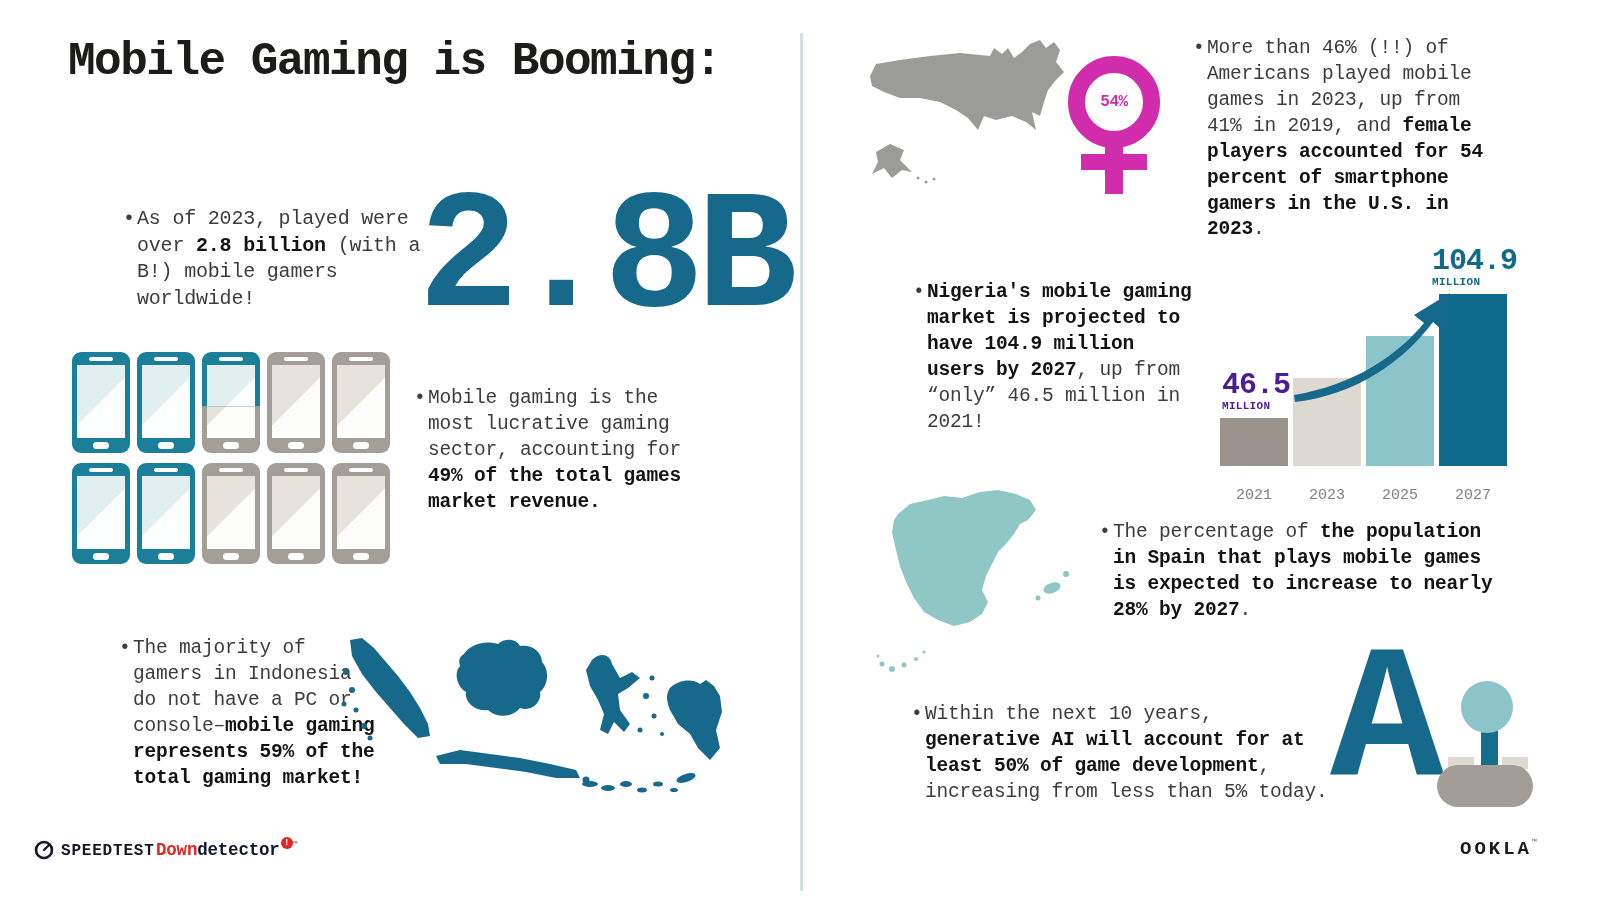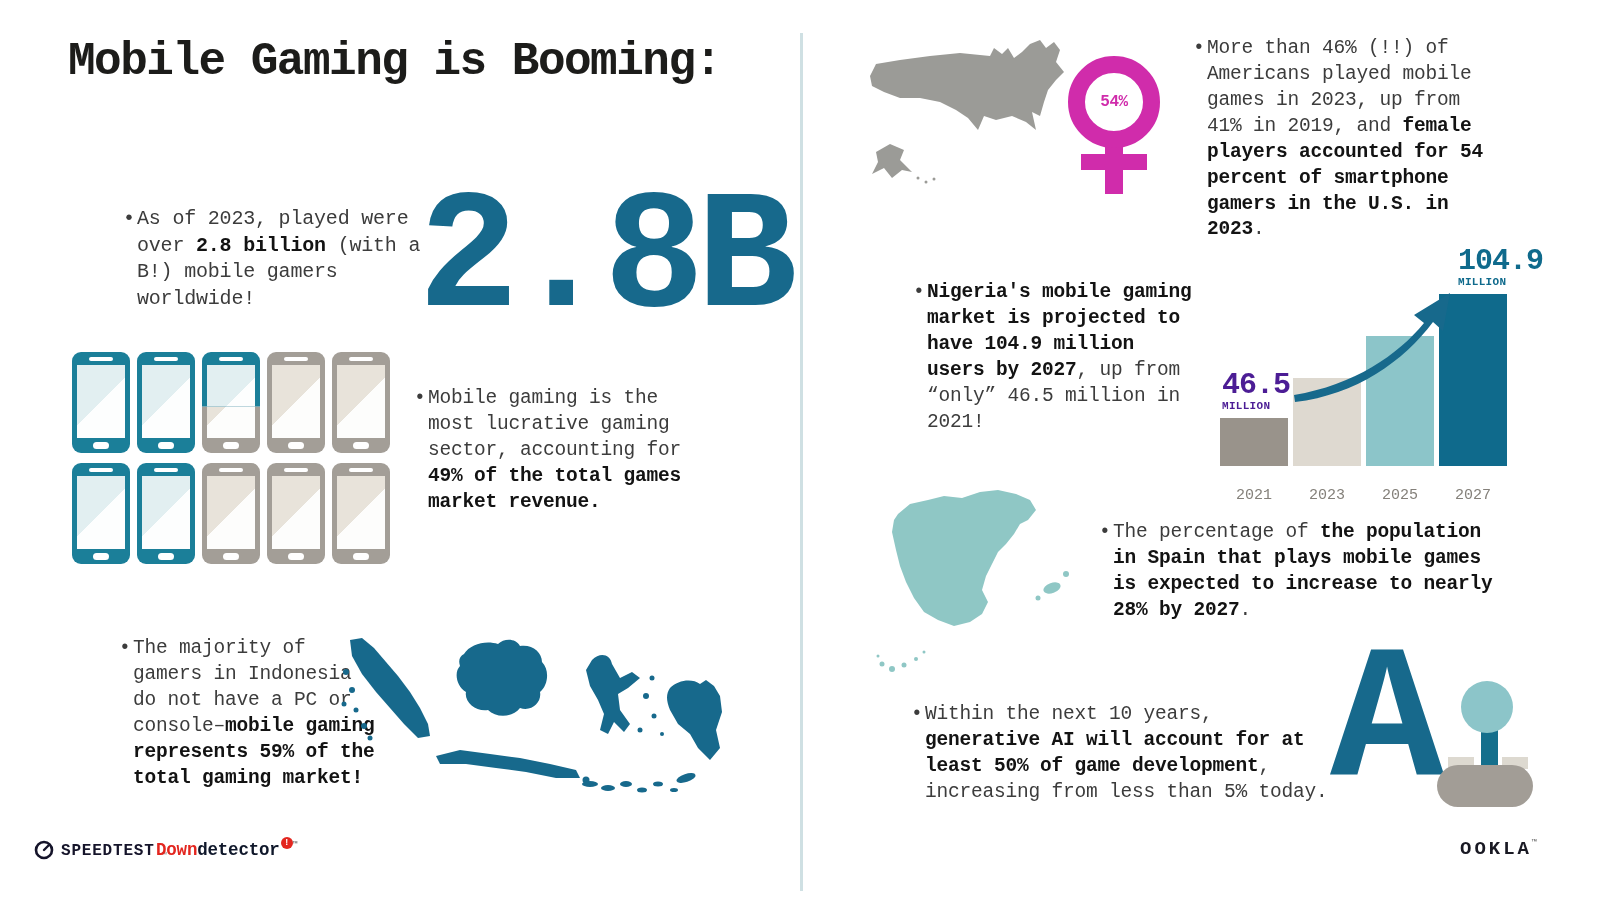--- a/index.html
+++ b/index.html
@@ -48,21 +48,21 @@
   
   .chart{position:absolute;left:1220px;top:245px;width:300px;height:250px;}
   .chart .bars{position:absolute;left:0;bottom:29px;display:flex;align-items:flex-end;gap:5px;}
   .chart .bar{width:68px;}
   .chart .years{position:absolute;left:0;top:242px;display:flex;gap:5px;}
   .chart .year{width:68px;text-align:center;font-size:15px;color:#84807a;}
   .vlabel{position:absolute;line-height:1;}
   .vlabel .num{font-size:30px;font-weight:bold;letter-spacing:-1px;line-height:28px;}
   .vlabel .unit{font-size:11px;font-weight:bold;letter-spacing:0.3px;line-height:15px;}
   .vlabel.low{left:2px;top:126px;color:#4c1d95;}
-  .vlabel.high{left:212px;top:2px;color:#0f6a8c;margin-left:26px;}
+  .vlabel.high{left:212px;top:2px;color:#0f6a8c;}
   .chart .arrow{position:absolute;left:72px;top:40px;}
 
   
   .ai-icon{position:absolute;left:1330px;top:645px;width:215px;height:165px;}
   .ai-a{position:absolute;left:0;top:0;font-size:190px;line-height:160px;font-weight:bold;
         color:#17698c;letter-spacing:-6px;}
   .ai-stick{position:absolute;left:151px;top:80px;width:17px;height:52px;background:#156f8c;}
   .ai-tab{position:absolute;width:26px;height:12px;background:#ddd9d0;}
   .ai-base{position:absolute;left:107px;top:120px;width:96px;height:42px;border-radius:21px;background:#a29d96;}
   .ai-ball{position:absolute;left:131px;top:36px;width:52px;height:52px;border-radius:50%;background:#8cc5c9;}

